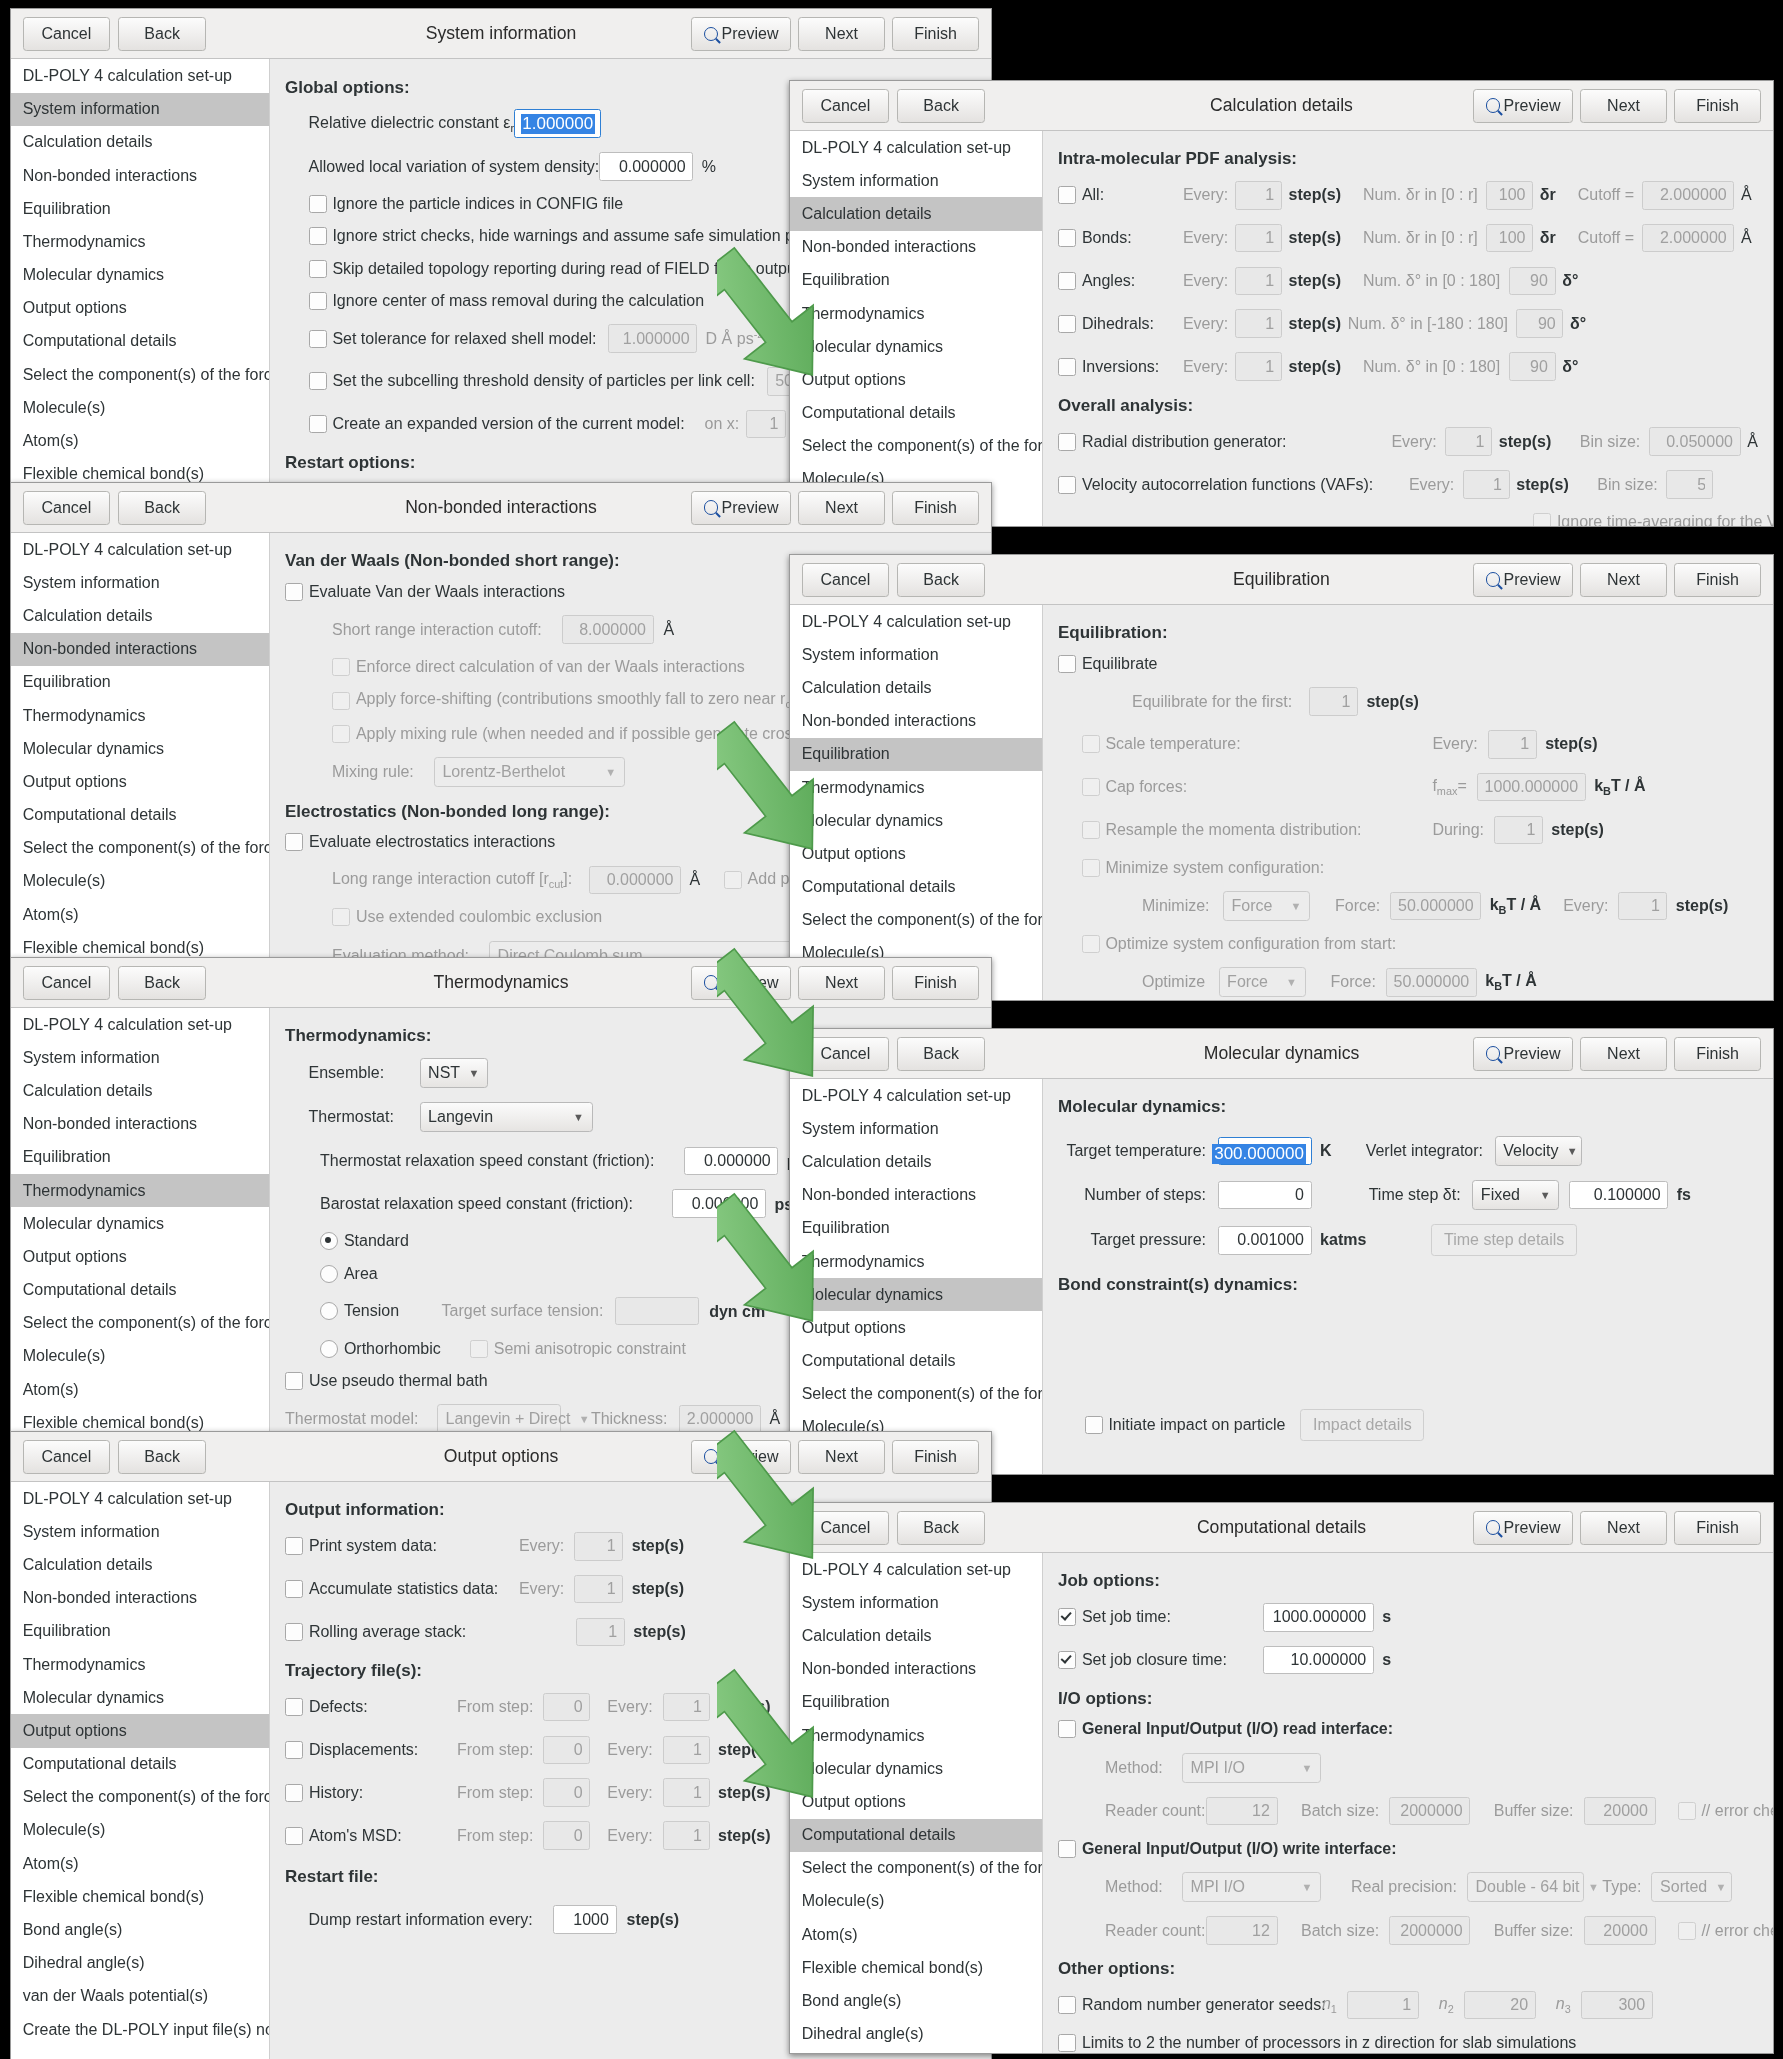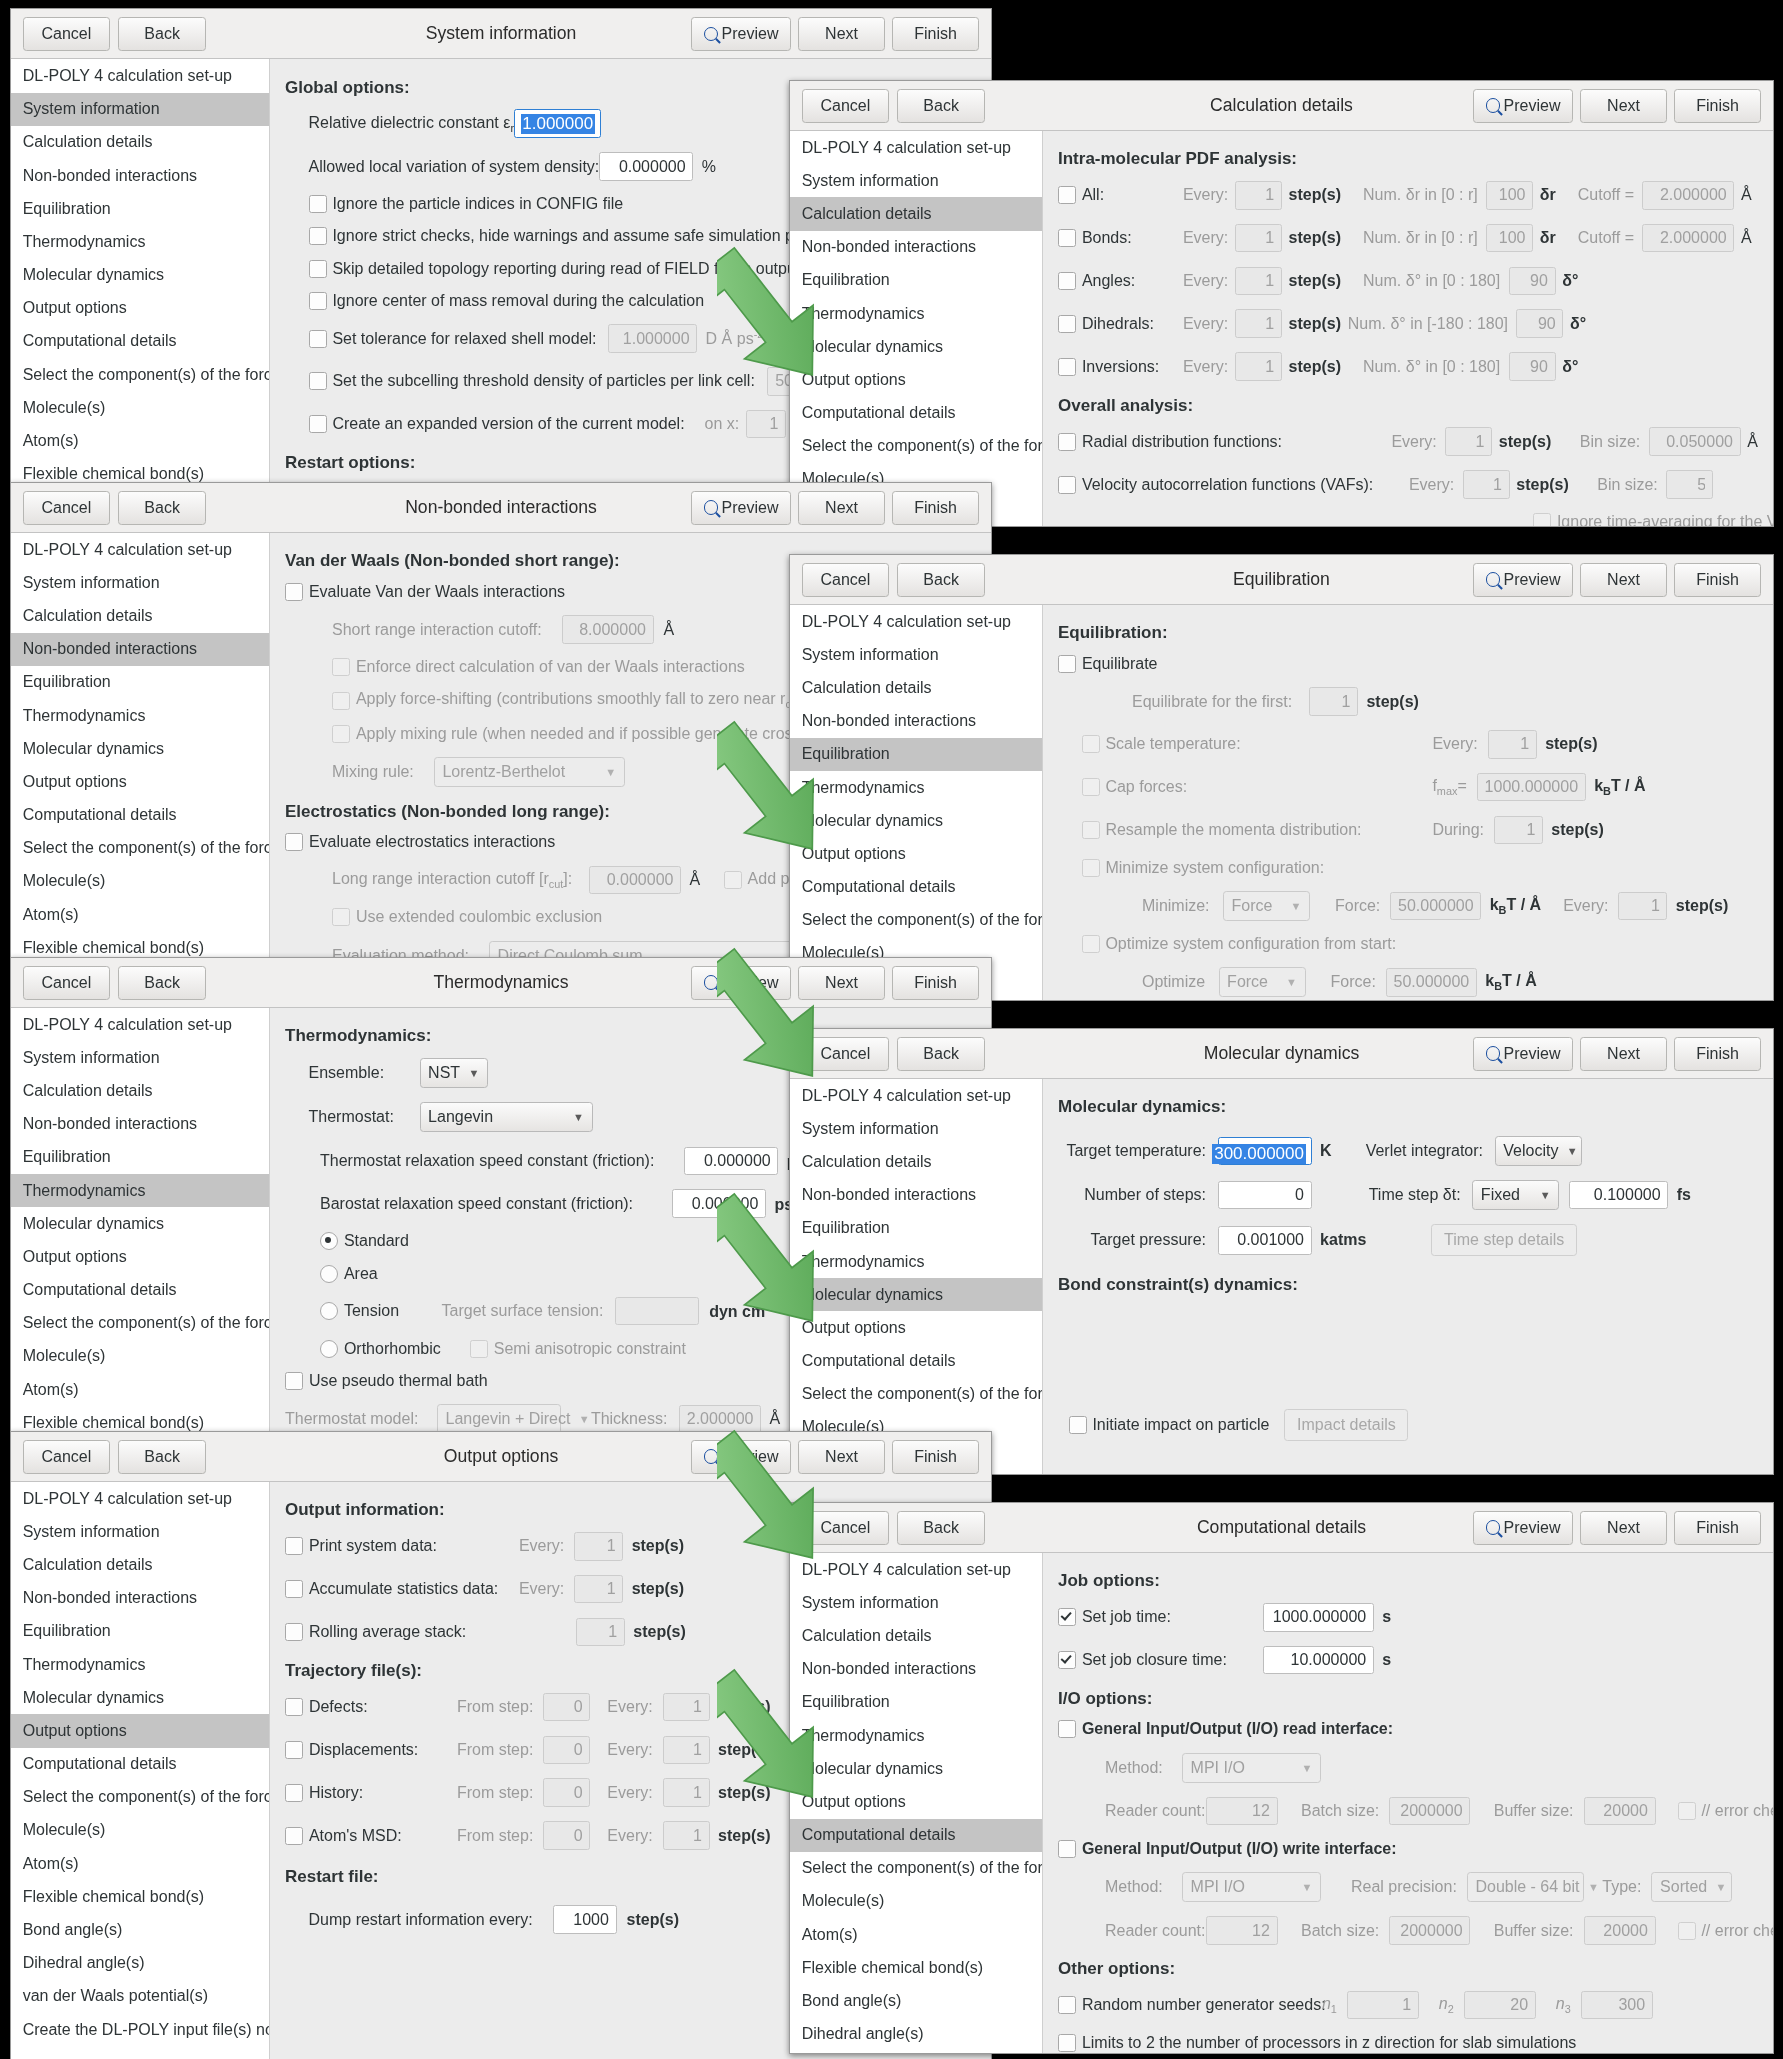--- a/index.html
+++ b/index.html
@@ -264,21 +264,21 @@
         <span class="lbl" style="font-weight:bold;margin-left:6.7px;">step(s)</span>
         <span class="lbl dim" style="margin-left:22px;">Num. δ° in [0 : 180]</span>
         <input class="f off" style="width: 47px; margin-left: 8.4px;" disabled="" value="90">
         <span class="lbl" style="font-weight:bold;margin-left:6.7px;">δ°</span>
       </div>
 
       <div class="sec" style="margin-top:15px;">Overall analysis:</div>
 
       <div class="row">
         <span class="cb"></span>
-        <span class="lbl" style="width:327px">Radial distribution functions:</span>
+        <span class="lbl" style="width:327px">Radial distribution generator:</span>
         <span class="lbl dim">Every:</span>
         <input class="f off" style="width: 47px; margin-left: 8.4px;" disabled="" value="1">
         <span class="lbl" style="font-weight:bold;margin-left:6.7px;">step(s)</span>
         <span class="lbl dim" style="margin-left:28.5px;">Bin size:</span>
         <input class="f off" style="width: 92px; margin-left: 8.4px;" disabled="" value="0.050000">
         <span class="lbl" style="margin-left:6.7px;">Å</span>
       </div>
 
       <div class="row">
         <span class="cb"></span>
@@ -651,21 +651,21 @@
       <div class="row">
         <span class="lbl" style="width:148px;text-align:right;">Target pressure:</span>
         <input class="f" style="width: 94px; margin-left: 11.7px;" value="0.001000">
         <span class="lbl" style="font-weight:bold;margin-left:8.4px;">katms</span>
         <span class="btnflat" style="margin-left:65px;">Time step details</span>
       </div>
 
       <div class="sec" style="margin-top:18.5px;">Bond constraint(s) dynamics:</div>
 
 
-      <div class="row" style="position:absolute;bottom:18.5px;left:2px;">
+      <div class="row" style="position:absolute;bottom:18.5px;left:18px;">
         <span class="cb ind"></span>
         <span class="lbl">Initiate impact on particle</span>
         <span class="btnflat" style="margin-left:15px;">Impact details</span>
       </div>
     </div>
   </div>
 </div>
 
 <div class="win" style="left:10px;top:1431px;width:980px;height:671px;z-index:7;">
   <div class="hdr">

